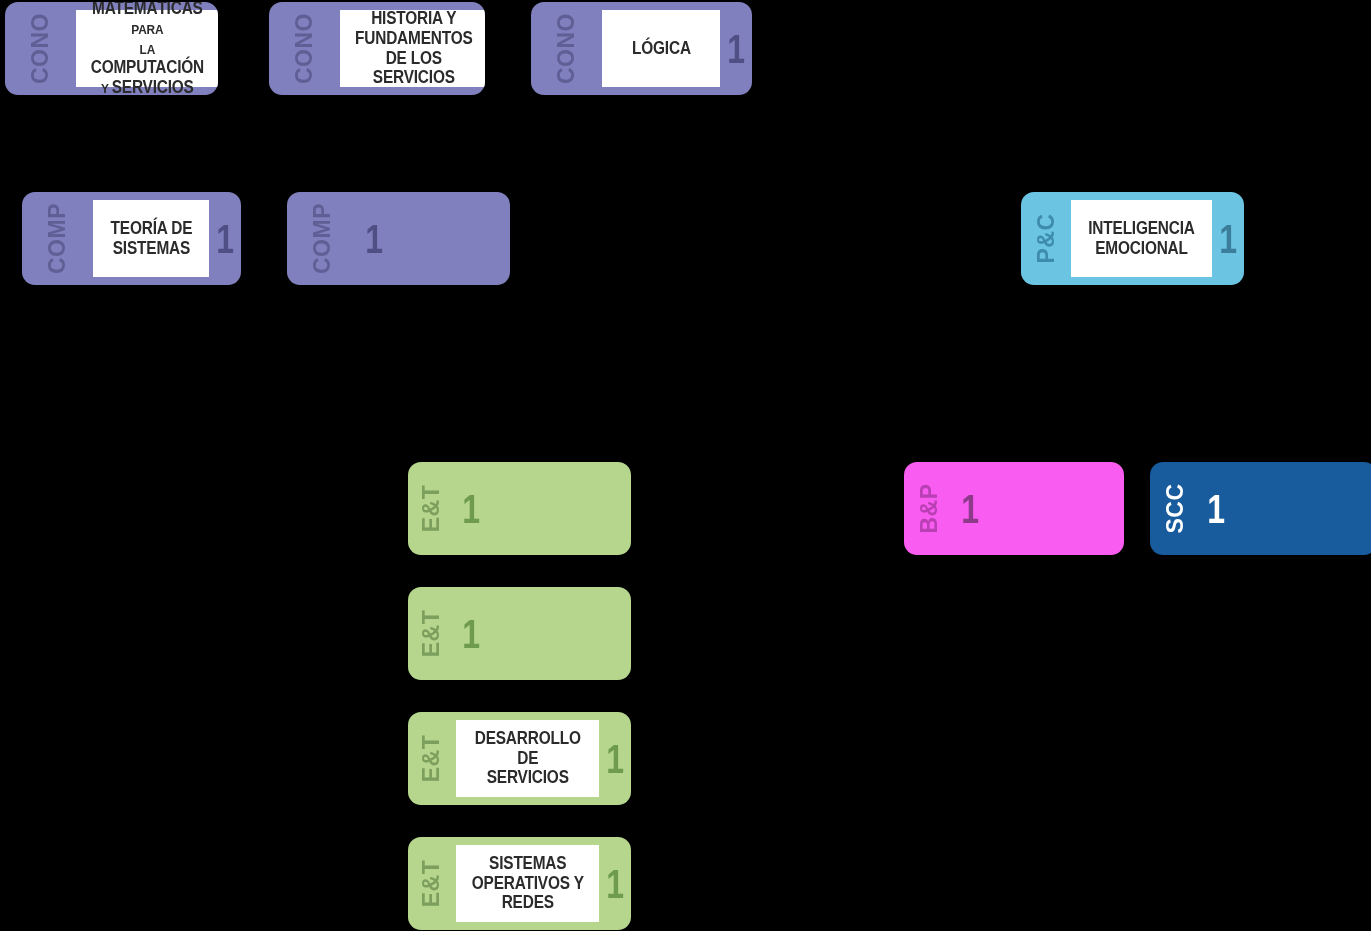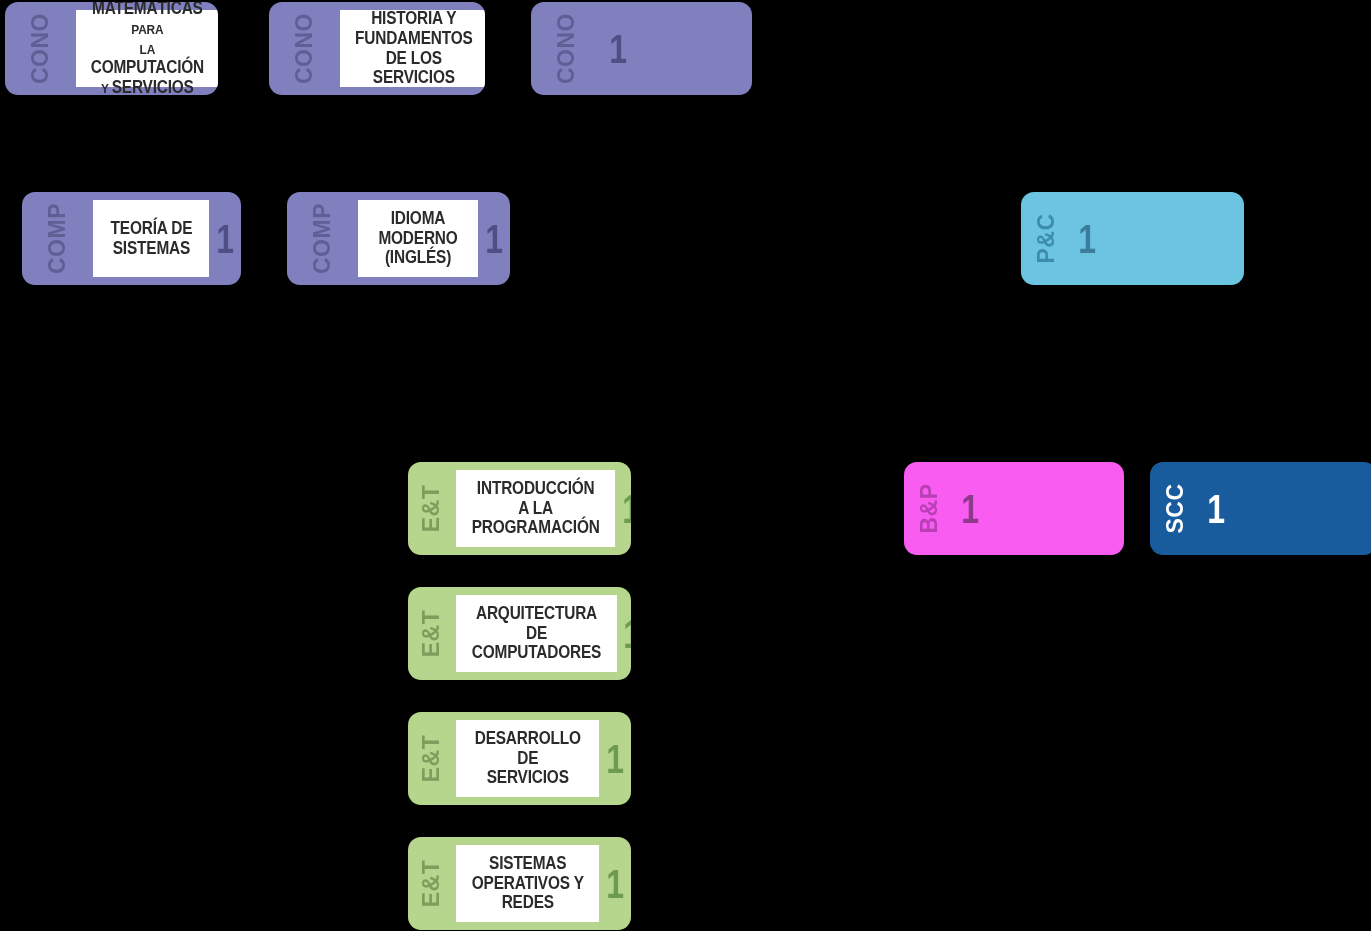--- a/index.html
+++ b/index.html
@@ -128,75 +128,70 @@
       <div class="card-body">
         <div class="card-title">HISTORIA Y
 FUNDAMENTOS DE LOS
 SERVICIOS</div>
       </div>
     </div>
     <div class="card pal-cono" style="left: 531px; top: 2px; width: 221px; height: 93px;">
       <div class="card-code">
         <span>CONO</span>
       </div>
+      <div class="card-body">
+        <div class="card-title">LÓGICA</div>
+      </div>
       <div class="card-sem">
         <span>1</span>
       </div>
     </div>
     <div class="card pal-comp" style="left: 22px; top: 192px; width: 219px; height: 93px;">
       <div class="card-code">
         <span>COMP</span>
       </div>
       <div class="card-body">
         <div class="card-title">TEORÍA DE
 SISTEMAS</div>
       </div>
       <div class="card-sem">
         <span>1</span>
       </div>
     </div>
     <div class="card pal-comp" style="left: 287px; top: 192px; width: 223px; height: 93px;">
       <div class="card-code">
         <span>COMP</span>
       </div>
-      <div class="card-body">
-        <div class="card-title">IDIOMA MODERNO
-(INGLÉS)</div>
-      </div>
       <div class="card-sem">
         <span>1</span>
       </div>
     </div>
     <div class="card pal-pc" style="left: 1021px; top: 192px; width: 223px; height: 93px;">
       <div class="card-code">
         <span>P&amp;C</span>
       </div>
+      <div class="card-body">
+        <div class="card-title">INTELIGENCIA
+EMOCIONAL</div>
+      </div>
       <div class="card-sem">
         <span>1</span>
       </div>
     </div>
     <div class="card pal-et" style="left: 408px; top: 462px; width: 223px; height: 93px;">
       <div class="card-code">
         <span>E&amp;T</span>
       </div>
-      <div class="card-body">
-        <div class="card-title">INTRODUCCIÓN A LA
-PROGRAMACIÓN</div>
-      </div>
       <div class="card-sem">
         <span>1</span>
       </div>
     </div>
     <div class="card pal-et" style="left: 408px; top: 587px; width: 223px; height: 93px;">
       <div class="card-code">
         <span>E&amp;T</span>
-      </div>
-      <div class="card-body">
-        <div class="card-title">ARQUITECTURA DE
-COMPUTADORES</div>
       </div>
       <div class="card-sem">
         <span>1</span>
       </div>
     </div>
     <div class="card pal-et" style="left: 408px; top: 712px; width: 223px; height: 93px;">
       <div class="card-code">
         <span>E&amp;T</span>
       </div>
       <div class="card-body">

